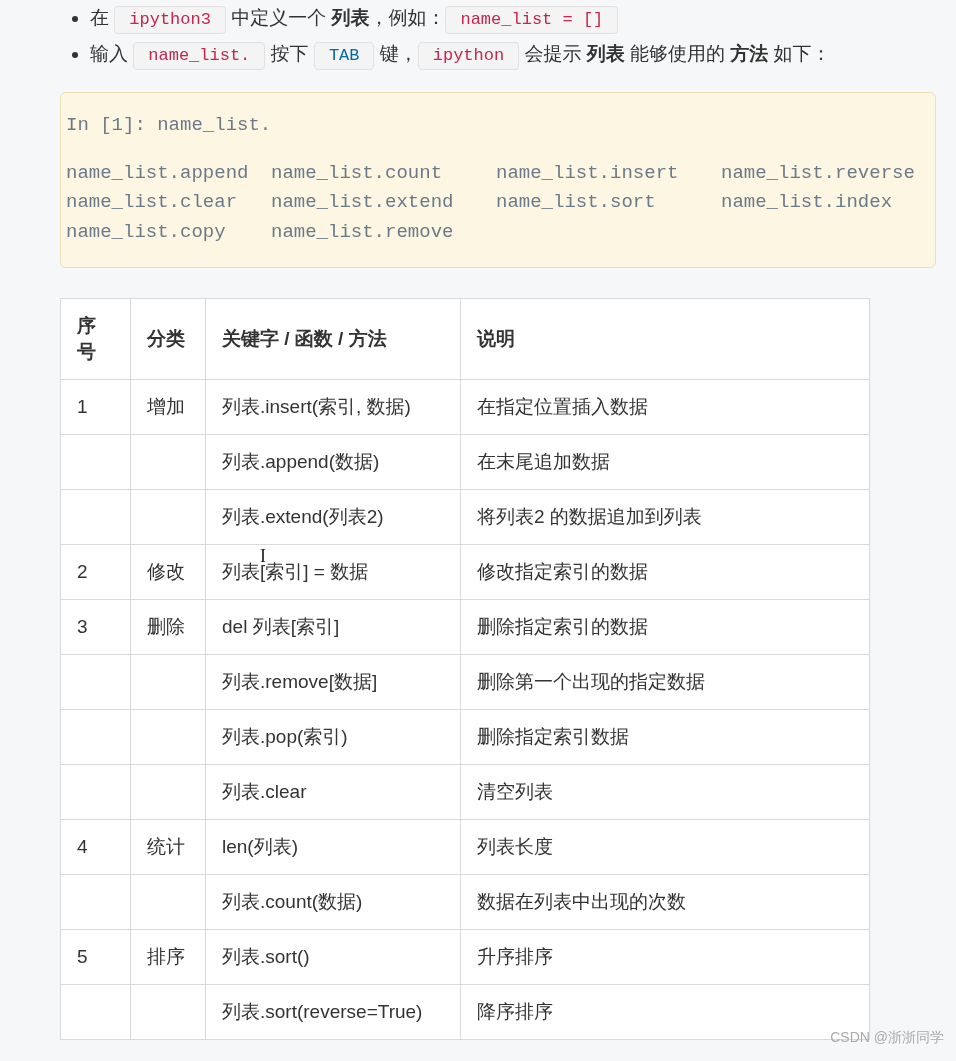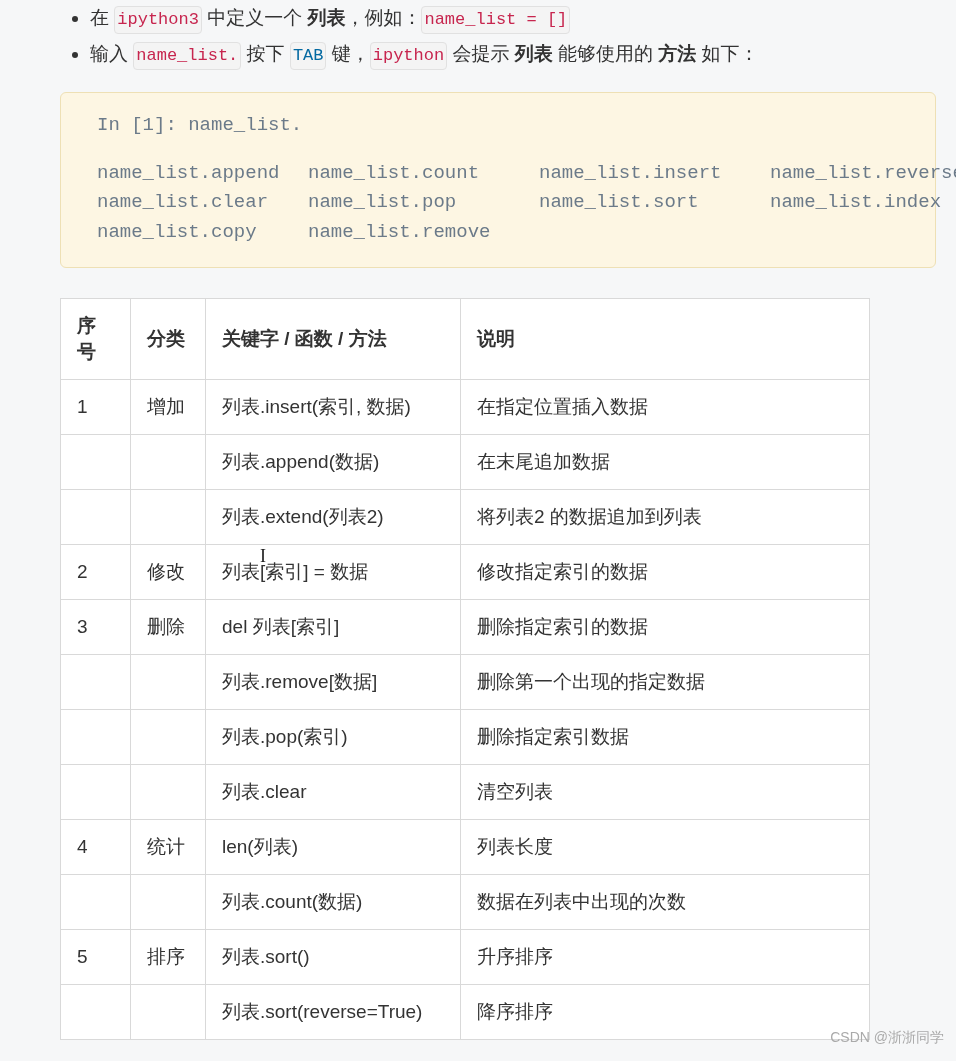--- a/index.html
+++ b/index.html
@@ -22,44 +22,44 @@
     font-size: 19px;
     line-height: 1.9;
     color: #333;
   }
   ul.bullets li .bold { font-weight: 700; }
   .code-chip {
     display: inline-block;
     background: #f4f4f4;
     border: 1px solid #e1e1e1;
     border-radius: 4px;
-    padding: 0 2px;
+    padding: 0 14px;
     font-family: "SFMono-Regular", Consolas, "Liberation Mono", Menlo, monospace;
     font-size: 17px;
     color: #c7254e;
     line-height: 1.5;
     vertical-align: baseline;
   }
   .code-chip.grey { color: #0369a1; }
   .calloutbox {
     background: #fdf6e3;
     border: 1px solid #eee0b5;
     border-radius: 6px;
-    padding: 18px 22px 20px 36px;
+    padding: 18px 22px 20px 5px;
     margin: 10px 0 30px 0;
     font-family: "SFMono-Regular", Consolas, "Liberation Mono", Menlo, monospace;
     font-size: 19px;
     color: #6b7a89;
     line-height: 1.55;
   }
   .calloutbox .row1 { margin-bottom: 2px; }
   .calloutbox .cols {
     display: grid;
     grid-template-columns: 185px 205px 205px auto;
-    column-gap: 26px;
+    column-gap: 20px;
     margin-top: 18px;
   }
   table.methods {
     border-collapse: collapse;
     width: 100%;
     max-width: 810px;
     background: #fff;
   }
   table.methods th, table.methods td {
     border: 1px solid #d9d9d9;
@@ -107,21 +107,21 @@
   </ul>
 
   <div class="calloutbox">
     <div class="row1">In [1]: name_list.</div>
     <div class="cols">
       <div>name_list.append</div>
       <div>name_list.count</div>
       <div>name_list.insert</div>
       <div>name_list.reverse</div>
       <div>name_list.clear</div>
-      <div>name_list.pop</div>
+      <div>name_list.extend</div>
       <div>name_list.sort</div>
       <div>name_list.index</div>
       <div>name_list.copy</div>
       <div>name_list.remove</div>
       <div></div>
     </div>
   </div>
 
   <div class="table-wrap">
     <table class="methods">

